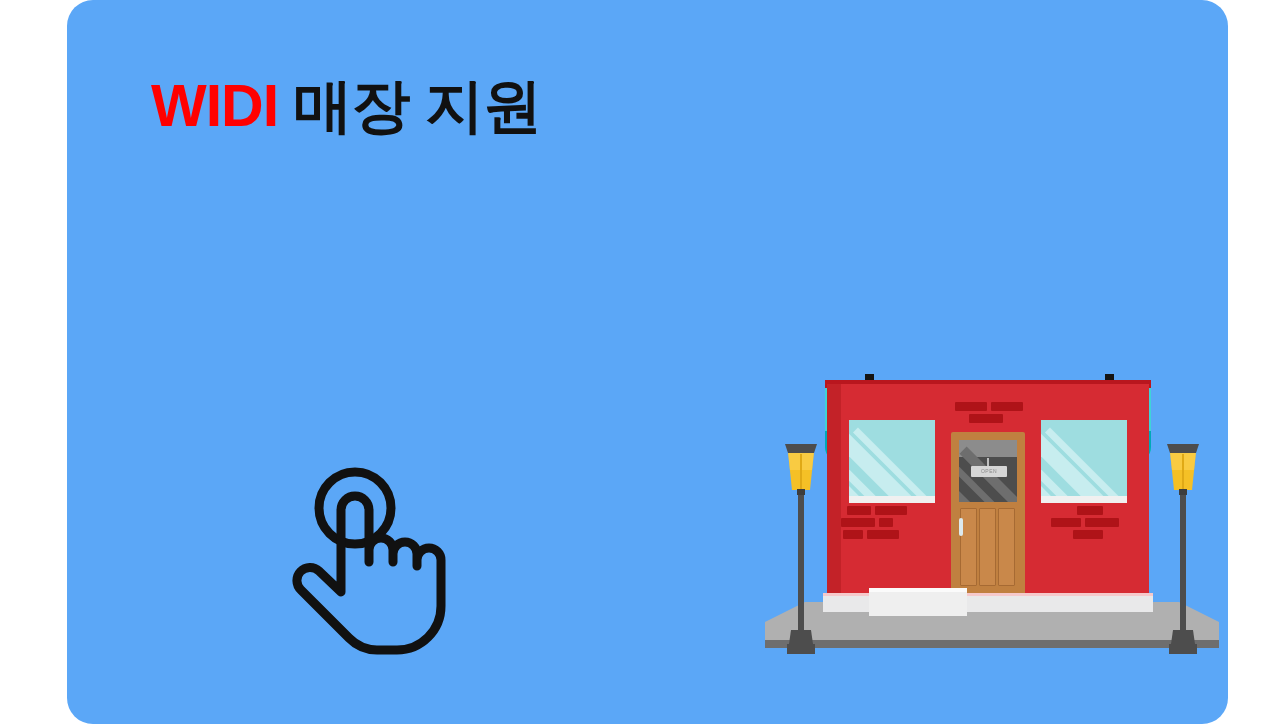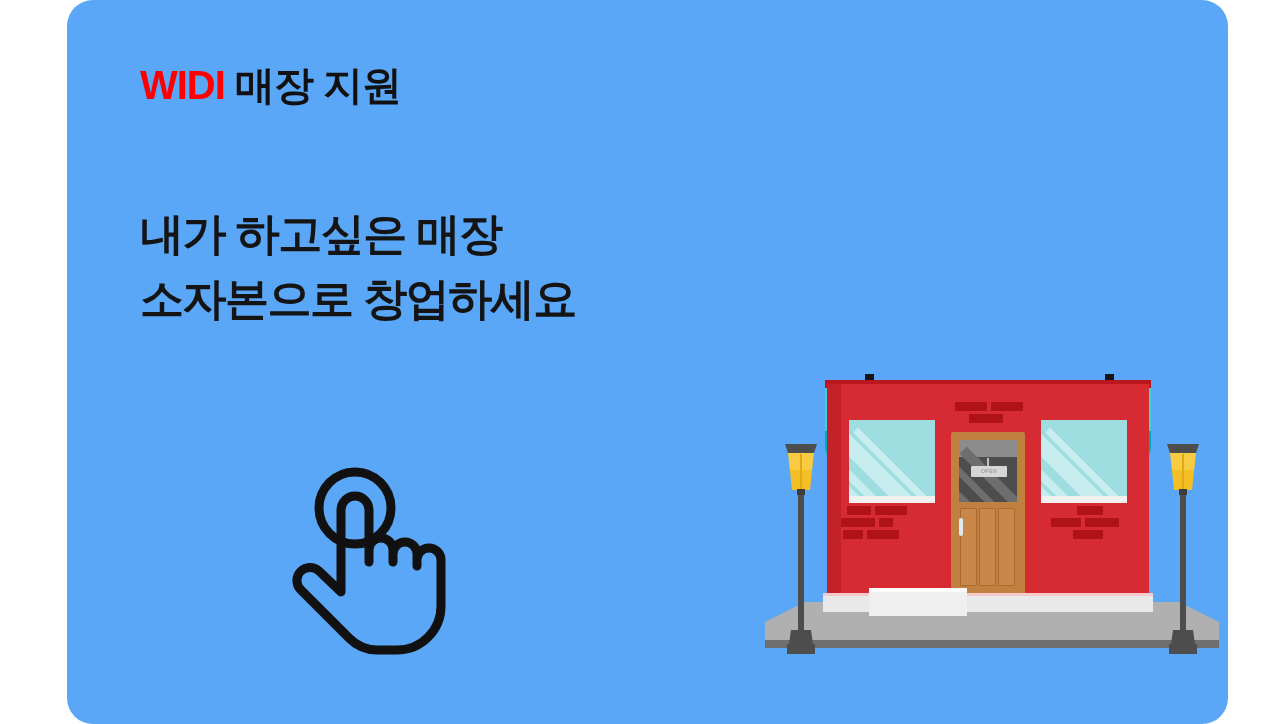--- a/index.html
+++ b/index.html
@@ -36,27 +36,27 @@
 
   
   .text-block {
     position: absolute;
     left: 73px;
     top: 62px;
     width: 640px;
   }
 
   .headline {
-    font-size: 40px;
+    font-size: 59px;
     font-weight: 900;
     letter-spacing: -1px;
     color: #111111;
     line-height: 1.15;
     white-space: nowrap;
-    margin: 0;
+    margin: 11px;
     font-family: "Liberation Sans", "DejaVu Sans", sans-serif;
   }
   .headline .brand {
     color: #FF0000;
   }
 
   .subhead {
     margin-top: 93px;
     font-size: 44px;
     font-weight: 900;
@@ -321,24 +321,20 @@
 </head>
 <body>
 
 <div id="stage">
 
   <div class="banner-card">
 
     <div class="text-block">
       <h1 class="headline"><span class="brand">WIDI</span><span> 매장 지원</span></h1>
 
-      <div class="subhead">
-        <span class="line">내가 하고싶은 매장</span>
-        <span class="line">소자본으로 창업하세요</span>
-      </div>
     </div>
 
     <div class="tap-icon">
       <svg viewBox="0 0 160 190" width="160" height="190" xmlns="http://www.w3.org/2000/svg">
 
         <circle cx="66" cy="42" r="36" fill="none" stroke="#111111" stroke-width="9"></circle>
 
         <path d="M52 118
                  L52 44
                  a14 14 0 0 1 28 0

